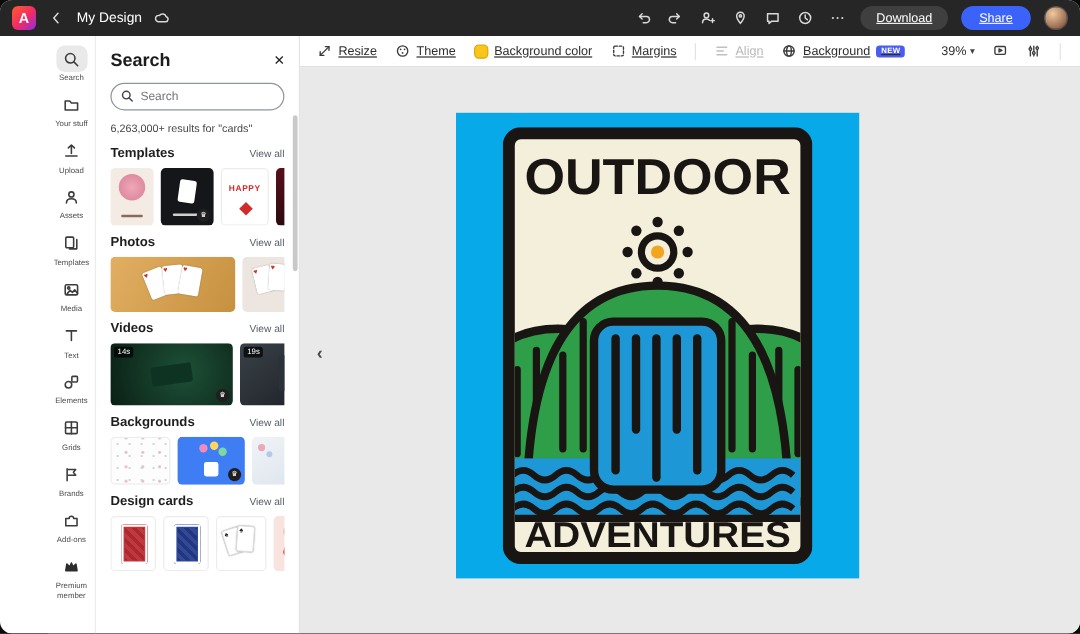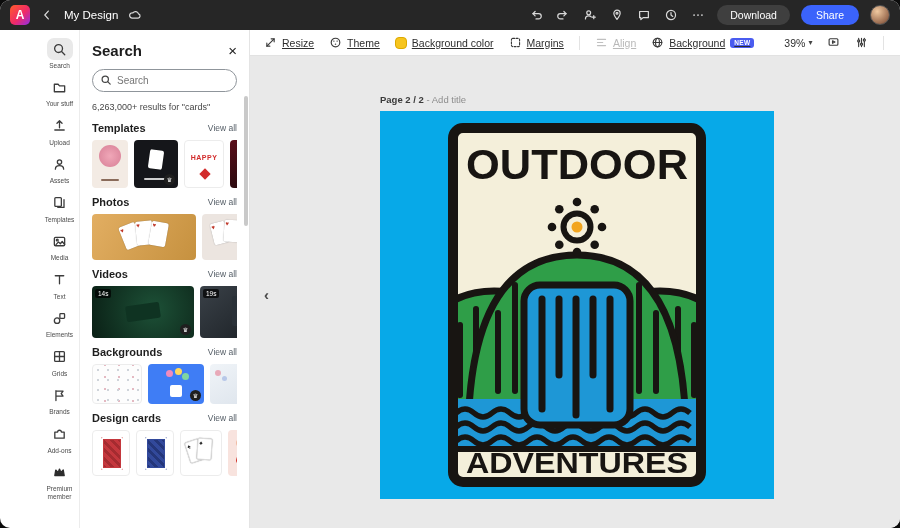--- a/index.html
+++ b/index.html
@@ -6,21 +6,21 @@
   html,body { background:#0b0b0b; font-family:"Liberation Sans","DejaVu Sans",sans-serif; }
   .window { width:900px; height:528px; border-radius:10px; overflow:hidden; background:#fff; position:relative; }
 
   
   .topbar { height:30px; background:#262626; display:flex; align-items:center; padding:0 10px; gap:9px; color:#eee; }
   .logo { width:20px; height:20px; border-radius:5px; background:linear-gradient(135deg,#ff5c2b 0%,#ef2a68 55%,#8e2ee6 100%); display:flex; align-items:center; justify-content:center; color:#fff; font-weight:bold; font-size:12px; flex:none; }
   .tb-ic { width:16px; height:16px; display:flex; align-items:center; justify-content:center; flex:none; }
   .tb-ic svg { width:14px; height:14px; stroke:#d9d9d9; fill:none; stroke-width:1.4; stroke-linecap:round; stroke-linejoin:round; }
   .tb-title { font-size:11.5px; color:#fff; }
   .tb-spacer { flex:1; }
-  .tb-right { display:flex; align-items:center; gap:11px; }
+  .tb-right { display:flex; align-items:center; gap:11px;text-decoration:underline; }
   .btn-download { background:#3f3f3f; color:#fff; font-size:10.5px; padding:4px 13px; border-radius:12px; border:none; cursor:pointer; }
   .btn-share { background:#3b63fb; color:#fff; font-size:10.5px; padding:4px 15px; border-radius:12px; border:none; cursor:pointer; }
   .avatar { width:20px; height:20px; border-radius:50%; background:radial-gradient(circle at 35% 30%,#f0c9a0,#9a6b4f 70%,#4a3326); border:1px solid #555; flex:none; }
 
   
   .main { display:flex; height:498px;padding-left:40px; }
 
   
   .rail { width:40px; background:#fff; border-right:1px solid #ececec; display:flex; flex-direction:column; align-items:center; padding-top:5px; flex:none; }
   .rail-item { width:100%; display:flex; flex-direction:column; align-items:center; padding:3px 0 4px; cursor:pointer; }
@@ -61,21 +61,21 @@
   .toolbar-spacer { flex:1; }
   .zoom { display:flex; align-items:center; gap:3px; font-size:10.5px; color:#2e2e2e; cursor:pointer; }
   .zoom .caret { font-size:8px; color:#444; }
 
   .canvas-body { flex:1; position:relative; overflow:hidden; }
   .collapse-handle { position:absolute; left:14px; top:230px; font-size:15px; color:#4a4a4a; cursor:pointer; font-weight:bold; }
   .board-wrap { width:390px; margin:0 auto; padding-top:38px; }
   .page-label { font-size:9.5px; margin-bottom:6px; }
   .page-num { color:#3a3a3a; font-weight:bold; }
   .add-title { color:#8d8d8d; }
-  .artboard { width:394px; height:388px; background:#07a9e8; display:flex; align-items:center; justify-content:center; }
+  .artboard { width:336px; height:388px; background:#07a9e8; display:flex; align-items:center; justify-content:center; }
 </style>
 </head>
 <body>
 
 <div class="window">
 
   <div class="topbar">
     <div class="logo">A</div>
     <div class="tb-ic">
         <svg viewBox="0 0 16 16">
@@ -439,24 +439,20 @@
               <circle cx="8" cy="8" r="5.3"></circle>
               <path d="M8 5.4 v5.2 M5.4 8 h5.2"></path>
             </svg>
 
         </div>
       </div>
 
       <div class="canvas-body">
         <div class="collapse-handle">‹</div>
         <div class="board-wrap">
-          <div class="page-label">
-            <span class="page-num">Page 2 / 2</span>
-            <span class="add-title">- Add title</span>
-          </div>
           <div class="artboard">
             <svg viewBox="0 0 258 364" width="258" height="364">
               <defs>
                 <clipPath id="pclip">
                     <rect x="10" y="10" width="238" height="344" rx="6"></rect>
                   </clipPath>
               </defs>
               <rect x="5" y="5" width="248" height="354" rx="10" fill="#f4efda" stroke="#181512" stroke-width="10"></rect>
               <g clip-path="url(#pclip)">
 

